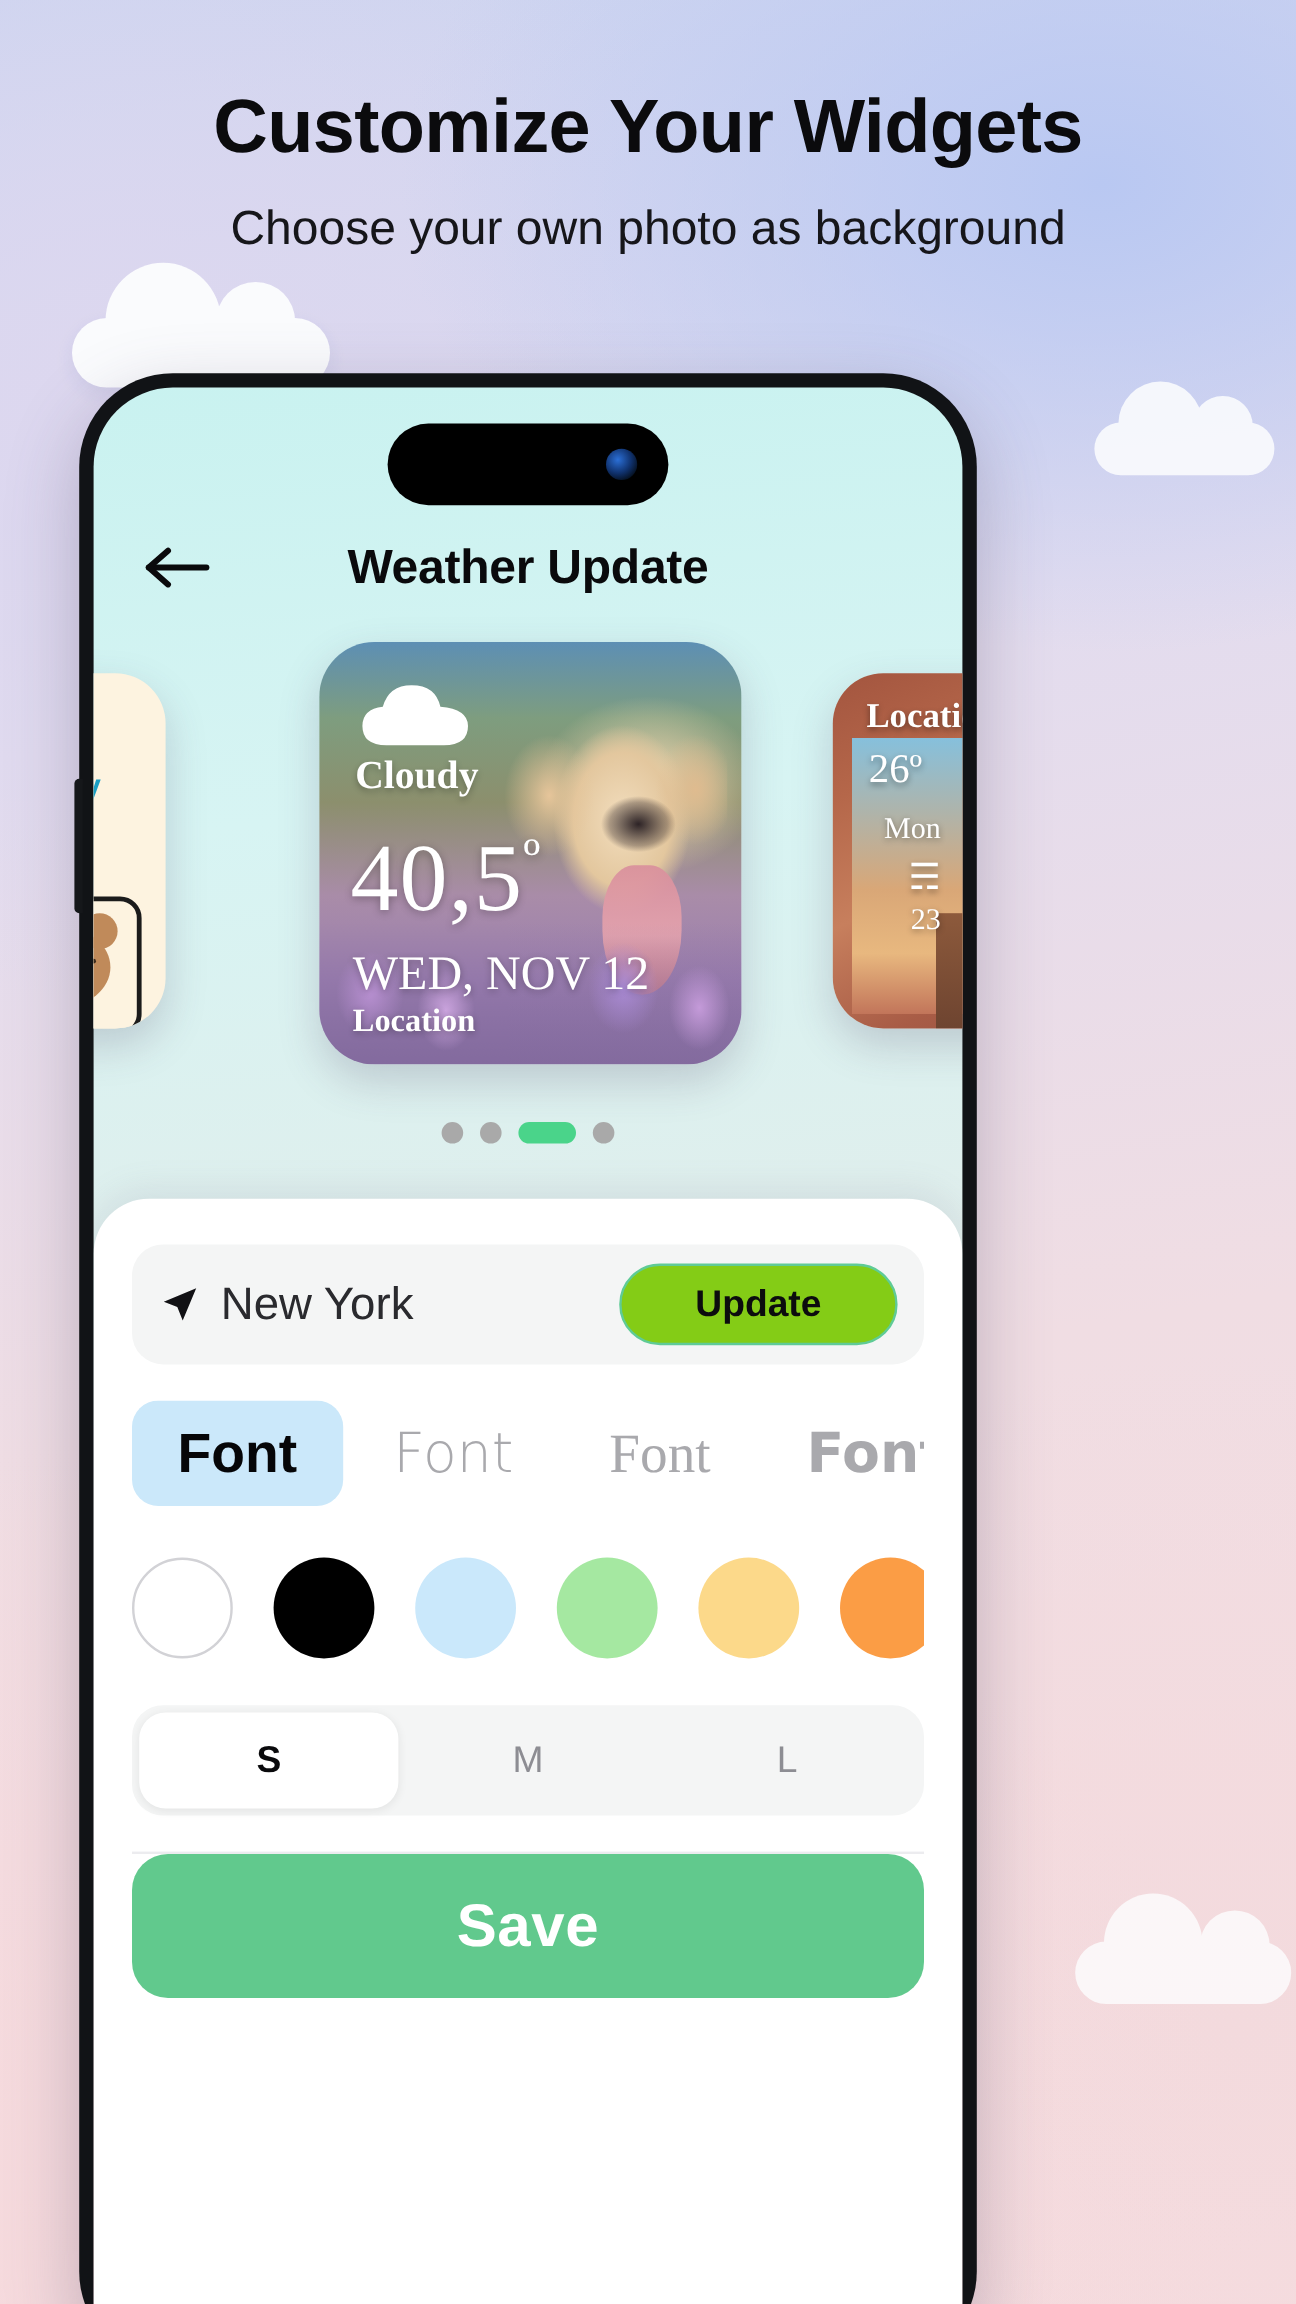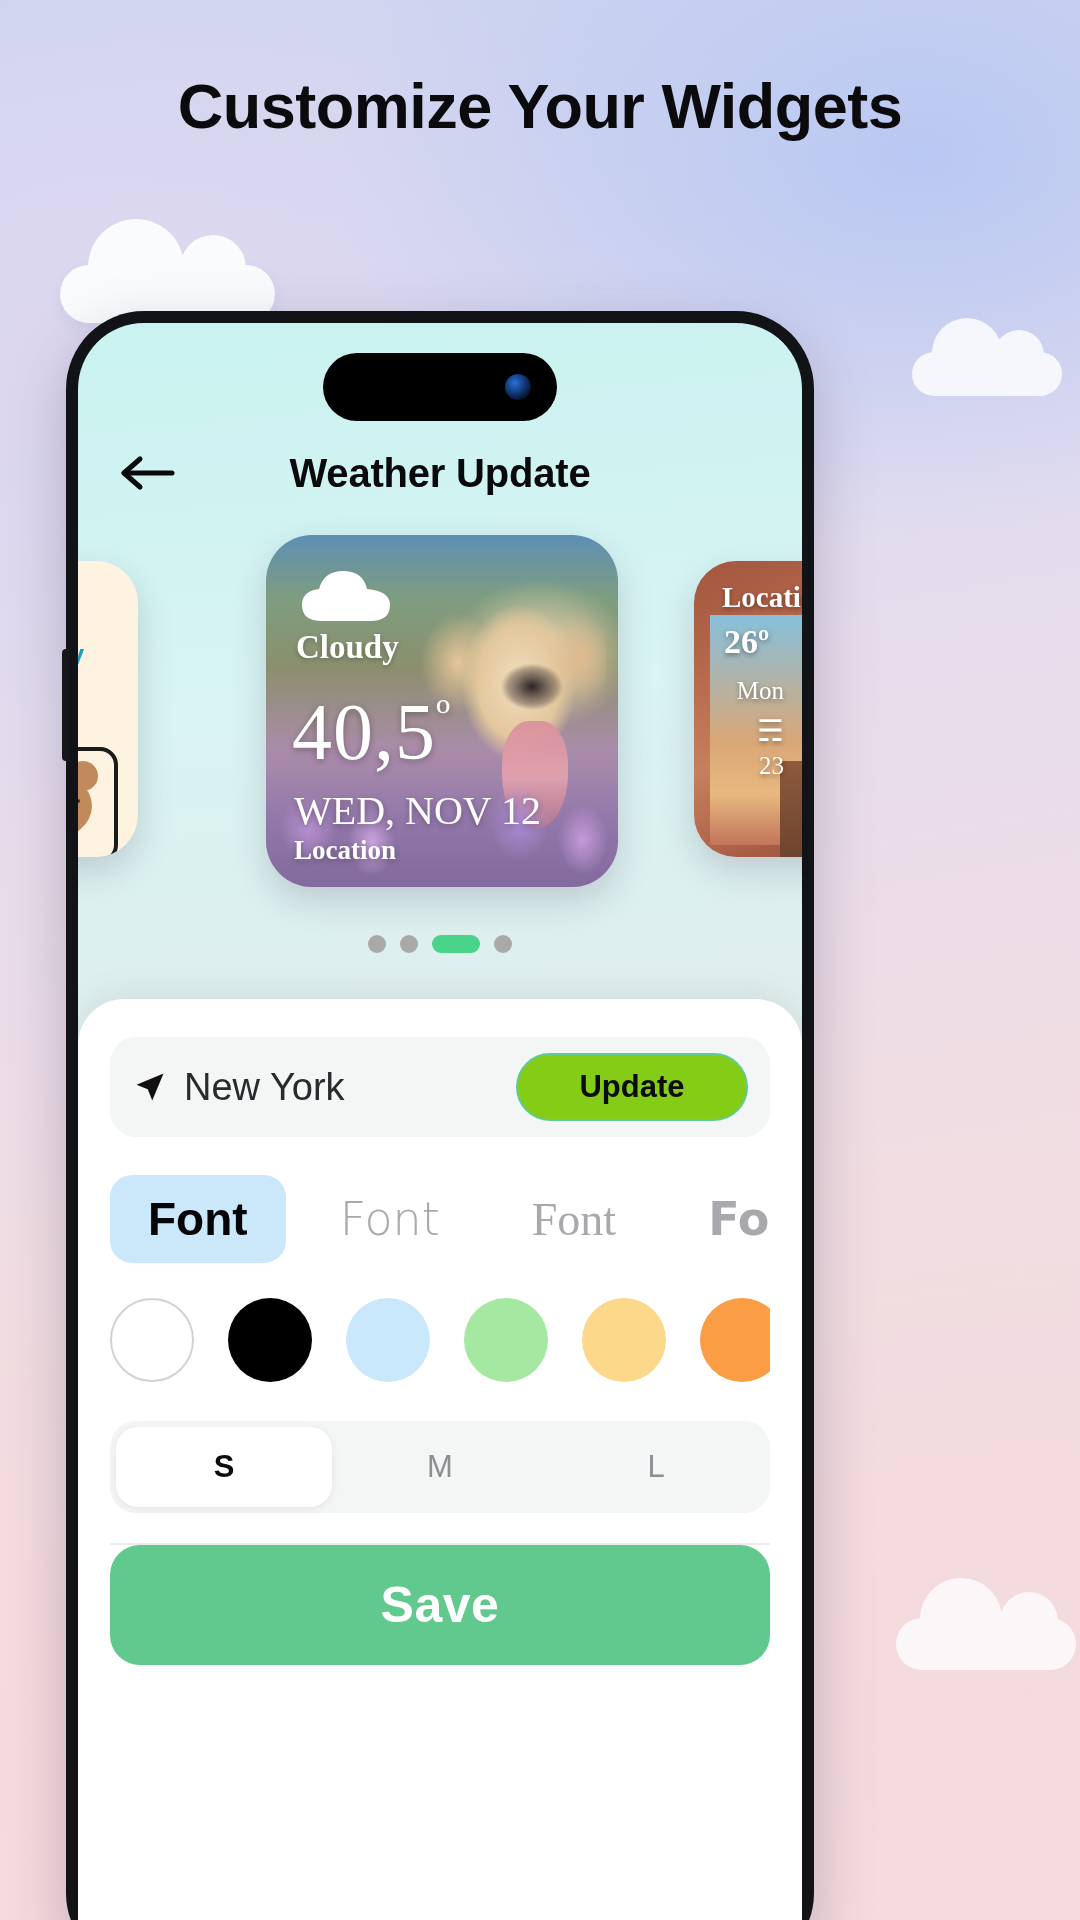--- a/index.html
+++ b/index.html
@@ -180,21 +180,21 @@
   }
   #widget-right .rw-desk {
     position:absolute; left:86px; top:200px; width:120px; height:96px;
     background:linear-gradient(180deg,#8d5a3c 0%,#6e4430 100%);
   }
   #widget-right .rw-loc {
     position:absolute; left:28px; top:20px; font-size:29px; color:#fff; font-weight:600;
     font-family:"Liberation Serif", serif; text-shadow:0 2px 5px rgba(0,0,0,.4);
   }
   #widget-right .rw-temp {
-    position:absolute; left:30px; top:62px; font-size:34px; color:#fff; font-weight:700;
+    position:absolute; left:30px; top:62px; font-size:34px; color:#fff; font-weight:400;
     font-family:"Liberation Serif", serif; text-shadow:0 2px 5px rgba(0,0,0,.4);
   }
   .rw-forecast { position:absolute; top:116px; color:#fff; text-align:right; width:70px;
                  font-family:Liberation Serif, serif; text-shadow:0 2px 5px rgba(0,0,0,.4); }
   .rw-forecast .d { font-size:25px; }
   .rw-forecast .i { font-size:30px; display:block; margin:8px 0 4px; }
   .rw-forecast .v { font-size:25px; }
   #rw-f0 { left:20px; } #rw-f1 { left:98px; }
 
   
@@ -219,21 +219,21 @@
   }
   #location-name { font-size:38px; color:#2a2a2e; font-weight:400; flex:1; }
   #update-button {
     min-width:232px; height:68px; border-radius:34px;
     border:2px solid #5fcb96; background:#84cc16; color:#0c0c0e;
     font-size:31px; font-weight:700; font-family:"Liberation Sans", sans-serif;
     display:flex; align-items:center; justify-content:center;
   }
 
   #font-row {
-    margin-top:30px; height:96px; display:flex; align-items:flex-end; gap:16px; overflow:hidden;
+    margin-top:30px; height:96px; display:flex; align-items:flex-start; gap:4px; overflow:hidden;
   }
   .font-chip {
     flex:0 0 auto; height:88px; display:flex; align-items:center; justify-content:center;
     font-size:46px; color:#a9a9ad; padding:0 38px; border-radius:22px; white-space:nowrap;
   }
   .font-chip.active { background:#cbe8fa; color:#060608; font-weight:800; font-family:"Liberation Sans", sans-serif; }
   .font-chip.f1 { font-family:"DejaVu Sans", sans-serif; font-weight:300; }
   .font-chip.f2 { font-family:"Liberation Serif", serif; font-weight:400; }
   .font-chip.f3 { font-family:"DejaVu Sans", sans-serif; font-weight:700; }
 
@@ -261,20 +261,21 @@
 </style>
 </head>
 <body>
 
 <div class="cloud" id="cloud-a"></div>
 <div class="cloud" id="cloud-b"></div>
 <div class="cloud" id="cloud-c"></div>
 
 <div class="heading-wrap">
   <div id="page-title">Customize Your Widgets</div>
+  <div id="page-subtitle">Choose your own photo as background</div>
 </div>
 
 <div id="phone">
   <div id="side-button"></div>
   <div id="phone-inner">
 
     <div id="dynamic-island">
       <div id="camera-lens"></div>
     </div>
 

